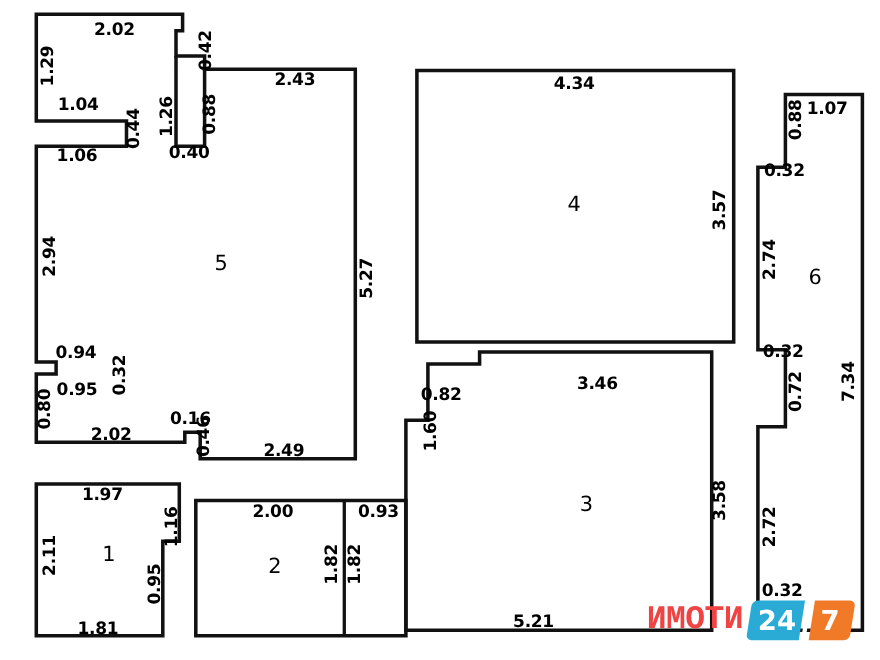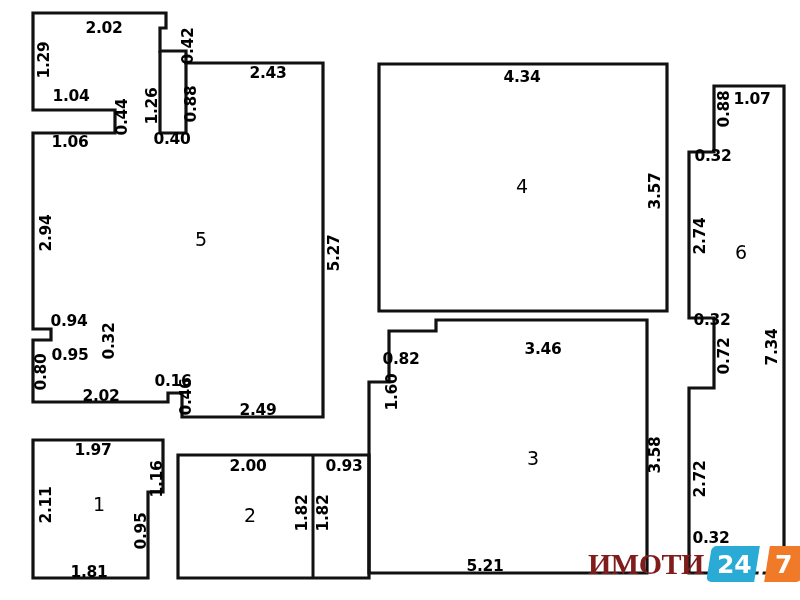--- a/index.html
+++ b/index.html
@@ -59,24 +59,24 @@
   #logo {
     position: absolute;
     left: 588px;
     top: 545px;
     height: 38px;
     display: flex;
     align-items: center;
     gap: 3px;
   }
   #logo .word {
-    font-family: Liberation Serif, serif;
+    font-family: Liberation Mono, monospace;
     font-size: 30px;
     font-weight: bold;
-    color: #7f1d1d;
+    color: #ef4444;
     letter-spacing: -0.5px;
     line-height: 1;
     padding-right: 2px;
   }
   #logo .chip {
     font-family: "DejaVu Sans", sans-serif;
     font-size: 25px;
     font-weight: bold;
     color: #ffffff;
     line-height: 1;

